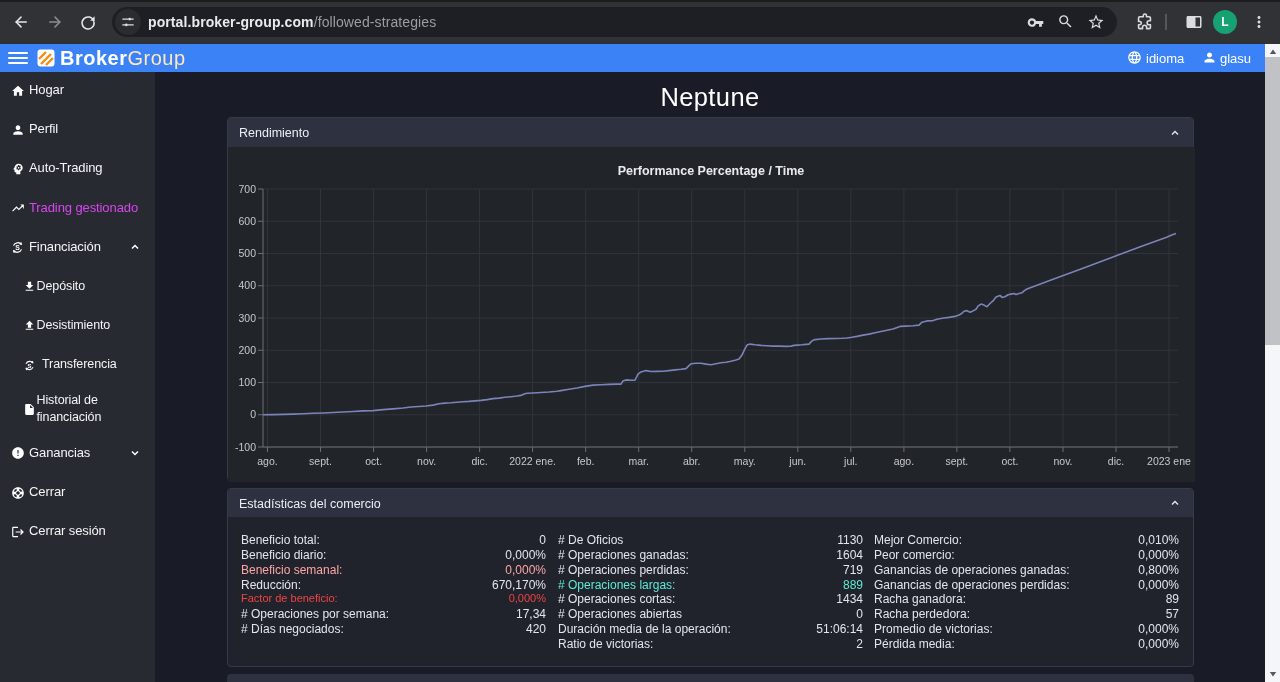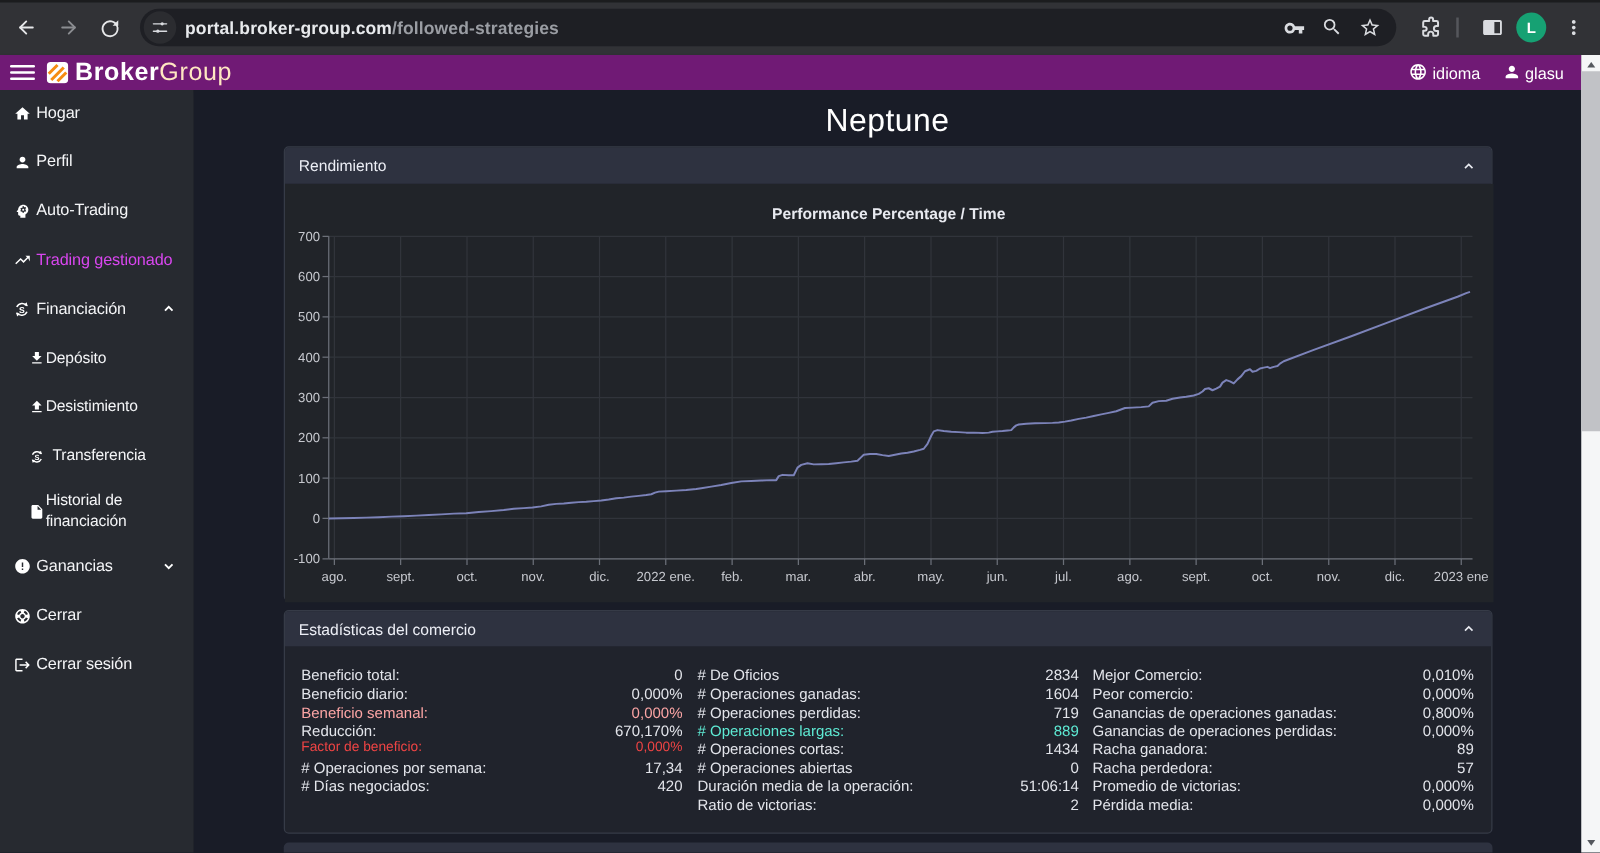--- a/index.html
+++ b/index.html
@@ -29,21 +29,21 @@
     </svg>
 <div class="abs" style="left:112px;top:7px;width:1005px;height:30px;border-radius:15px;background:#1e1f24"></div>
 <div class="abs" style="left:115px;top:9px;width:26px;height:26px;border-radius:13px;background:#2b2c30"></div>
 <svg class="abs" style="left:121px;top:15px" width="14" height="14" viewBox="0 0 24 24">
       <g fill="none" stroke="#dadce0" stroke-width="2" stroke-linecap="round">
         <path d="M3 7h10M17 7h4M3 17h4M11 17h10"></path>
       </g>
       <circle cx="15" cy="7" r="2.3" fill="#dadce0"></circle>
       <circle cx="9" cy="17" r="2.3" fill="#dadce0"></circle>
     </svg>
-<div class="abs" style="left:148px;top:14px;font-size:14px;color:#e8eaed;font-weight:bold;letter-spacing:.1px">portal.broker-group.com<span style="color:#9a9da3;font-weight:bold">/followed-strategies</span></div>
+<div class="abs" style="left:148px;top:14px;font-size:14px;color:#e8eaed;font-weight:bold;letter-spacing:.1px">portal.broker-group.com<span style="color:#9a9da3;font-weight:normal">/followed-strategies</span></div>
 <svg class="abs" style="left:1027px;top:14px" width="17" height="17" viewBox="0 0 24 24">
       <path fill="#dadce0" d="M12.65 10a5.99 5.99 0 0 0-5.65-4c-3.31 0-6 2.69-6 6s2.69 6 6 6a5.99 5.99 0 0 0 5.65-4H17v4h4v-4h2v-4H12.65zM7 15c-1.65 0-3-1.35-3-3s1.35-3 3-3 3 1.35 3 3-1.35 3-3 3z"></path>
     </svg>
 <svg class="abs" style="left:1057px;top:13px" width="17" height="17" viewBox="0 0 24 24">
       <path fill="#dadce0" d="M15.5 14h-.79l-.28-.27A6.471 6.471 0 0 0 16 9.5 6.5 6.5 0 1 0 9.5 16c1.61 0 3.09-.59 4.23-1.57l.27.28v.79l5 4.99L20.49 19l-4.99-5zm-6 0C7.01 14 5 11.99 5 9.5S7.01 5 9.5 5 14 7.01 14 9.5 11.99 14 9.5 14z"></path>
     </svg>
 <svg class="abs" style="left:1087px;top:13px" width="18" height="18" viewBox="0 0 24 24">
       <path fill="#dadce0" d="M22 9.24l-7.19-.62L12 2 9.19 8.63 2 9.24l5.46 4.73L5.82 21 12 17.27 18.18 21l-1.63-7.03L22 9.24zM12 15.4l-3.76 2.27 1-4.28-3.32-2.88 4.38-.38L12 6.1l1.71 4.04 4.38.38-3.32 2.88 1 4.28L12 15.4z"></path>
     </svg>
 <svg class="abs" style="left:1135px;top:12px" width="19" height="19" viewBox="0 0 24 24">
@@ -52,21 +52,21 @@
 <div class="abs" style="left:1165px;top:14px;width:2px;height:16px;background:#55575c"></div>
 <svg class="abs" style="left:1185px;top:13px" width="18" height="18" viewBox="0 0 24 24">
       <path fill="#dadce0" d="M20 4H4c-1.1 0-2 .9-2 2v12c0 1.1.9 2 2 2h16c1.1 0 2-.9 2-2V6c0-1.1-.9-2-2-2zm0 14h-6V6h6v12z"></path>
     </svg>
 <div class="abs" style="left:1213px;top:10px;width:24px;height:24px;border-radius:12px;background:#16a173;color:#fff;font-size:12px;font-weight:bold;text-align:center;line-height:24px">L</div>
 <svg class="abs" style="left:1250px;top:13px" width="18" height="18" viewBox="0 0 24 24">
       <path fill="#dadce0" d="M12 8c1.1 0 2-.9 2-2s-.9-2-2-2-2 .9-2 2 .9 2 2 2zm0 2c-1.1 0-2 .9-2 2s.9 2 2 2 2-.9 2-2-.9-2-2-2zm0 6c-1.1 0-2 .9-2 2s.9 2 2 2 2-.9 2-2-.9-2-2-2z"></path>
     </svg>
 </div>
 
-<div class="abs" style="left:0;top:44px;width:1265px;height:28px;background:#701a75;box-shadow:0 2px 4px rgba(0,0,0,.45)">
+<div class="abs" style="left:0;top:44px;width:1265px;height:28px;background:#3b82f6;box-shadow:0 2px 4px rgba(0,0,0,.45)">
 <div class="abs" style="left:8px;top:7.5px;width:20px;height:2.6px;background:#fff;border-radius:1px"></div>
 <div class="abs" style="left:8px;top:12.7px;width:20px;height:2.6px;background:#fff;border-radius:1px"></div>
 <div class="abs" style="left:8px;top:17.9px;width:20px;height:2.6px;background:#fff;border-radius:1px"></div>
 <svg class="abs" style="left:37px;top:5px" width="18" height="18" viewBox="0 0 18 18">
       <rect x="0.5" y="0.5" width="17" height="17" rx="3" fill="#fff"></rect>
       <g stroke="#f68c12" stroke-width="2.4">
         <line x1="2" y1="10" x2="9" y2="3"></line>
         <line x1="4" y1="15" x2="14" y2="5"></line>
         <line x1="9" y1="16" x2="16" y2="9"></line>
       </g>
@@ -254,21 +254,21 @@
       <path fill="none" stroke="#e8eaf0" stroke-width="2.6" d="M6 15l6-6 6 6"></path>
     </svg>
 </div>
 <div class="abs" style="left:241px;top:533.0px;width:305px;font-size:12px;color:#e3e5eb;white-space:nowrap">Beneficio total:<span style="float:right">0</span></div>
 <div class="abs" style="left:241px;top:547.9px;width:305px;font-size:12px;color:#e3e5eb;white-space:nowrap">Beneficio diario:<span style="float:right">0,000%</span></div>
 <div class="abs" style="left:241px;top:562.7px;width:305px;font-size:12px;color:#fca5a5;white-space:nowrap">Beneficio semanal:<span style="float:right">0,000%</span></div>
 <div class="abs" style="left:241px;top:577.5px;width:305px;font-size:12px;color:#e3e5eb;white-space:nowrap">Reducción:<span style="float:right">670,170%</span></div>
 <div class="abs" style="left:241px;top:592.4px;width:305px;font-size:11px;color:#ef4444;white-space:nowrap">Factor de beneficio:<span style="float:right">0,000%</span></div>
 <div class="abs" style="left:241px;top:607.2px;width:305px;font-size:12px;color:#e3e5eb;white-space:nowrap"># Operaciones por semana:<span style="float:right">17,34</span></div>
 <div class="abs" style="left:241px;top:622.1px;width:305px;font-size:12px;color:#e3e5eb;white-space:nowrap"># Días negociados:<span style="float:right">420</span></div>
-<div class="abs" style="left:558px;top:533.0px;width:305px;font-size:12px;color:#e3e5eb;white-space:nowrap"># De Oficios<span style="float:right">2834</span></div>
+<div class="abs" style="left:558px;top:533.0px;width:305px;font-size:12px;color:#e3e5eb;white-space:nowrap"># De Oficios<span style="float:right">1130</span></div>
 <div class="abs" style="left:558px;top:547.9px;width:305px;font-size:12px;color:#e3e5eb;white-space:nowrap"># Operaciones ganadas:<span style="float:right">1604</span></div>
 <div class="abs" style="left:558px;top:562.7px;width:305px;font-size:12px;color:#e3e5eb;white-space:nowrap"># Operaciones perdidas:<span style="float:right">719</span></div>
 <div class="abs" style="left:558px;top:577.5px;width:305px;font-size:12px;color:#5eead4;white-space:nowrap"># Operaciones largas:<span style="float:right">889</span></div>
 <div class="abs" style="left:558px;top:592.4px;width:305px;font-size:12px;color:#e3e5eb;white-space:nowrap"># Operaciones cortas:<span style="float:right">1434</span></div>
 <div class="abs" style="left:558px;top:607.2px;width:305px;font-size:12px;color:#e3e5eb;white-space:nowrap"># Operaciones abiertas<span style="float:right">0</span></div>
 <div class="abs" style="left:558px;top:622.1px;width:305px;font-size:12px;color:#e3e5eb;white-space:nowrap">Duración media de la operación:<span style="float:right">51:06:14</span></div>
 <div class="abs" style="left:558px;top:637.0px;width:305px;font-size:12px;color:#e3e5eb;white-space:nowrap">Ratio de victorias:<span style="float:right">2</span></div>
 <div class="abs" style="left:874px;top:533.0px;width:305px;font-size:12px;color:#e3e5eb;white-space:nowrap">Mejor Comercio:<span style="float:right">0,010%</span></div>
 <div class="abs" style="left:874px;top:547.9px;width:305px;font-size:12px;color:#e3e5eb;white-space:nowrap">Peor comercio:<span style="float:right">0,000%</span></div>
 <div class="abs" style="left:874px;top:562.7px;width:305px;font-size:12px;color:#e3e5eb;white-space:nowrap">Ganancias de operaciones ganadas:<span style="float:right">0,800%</span></div>

